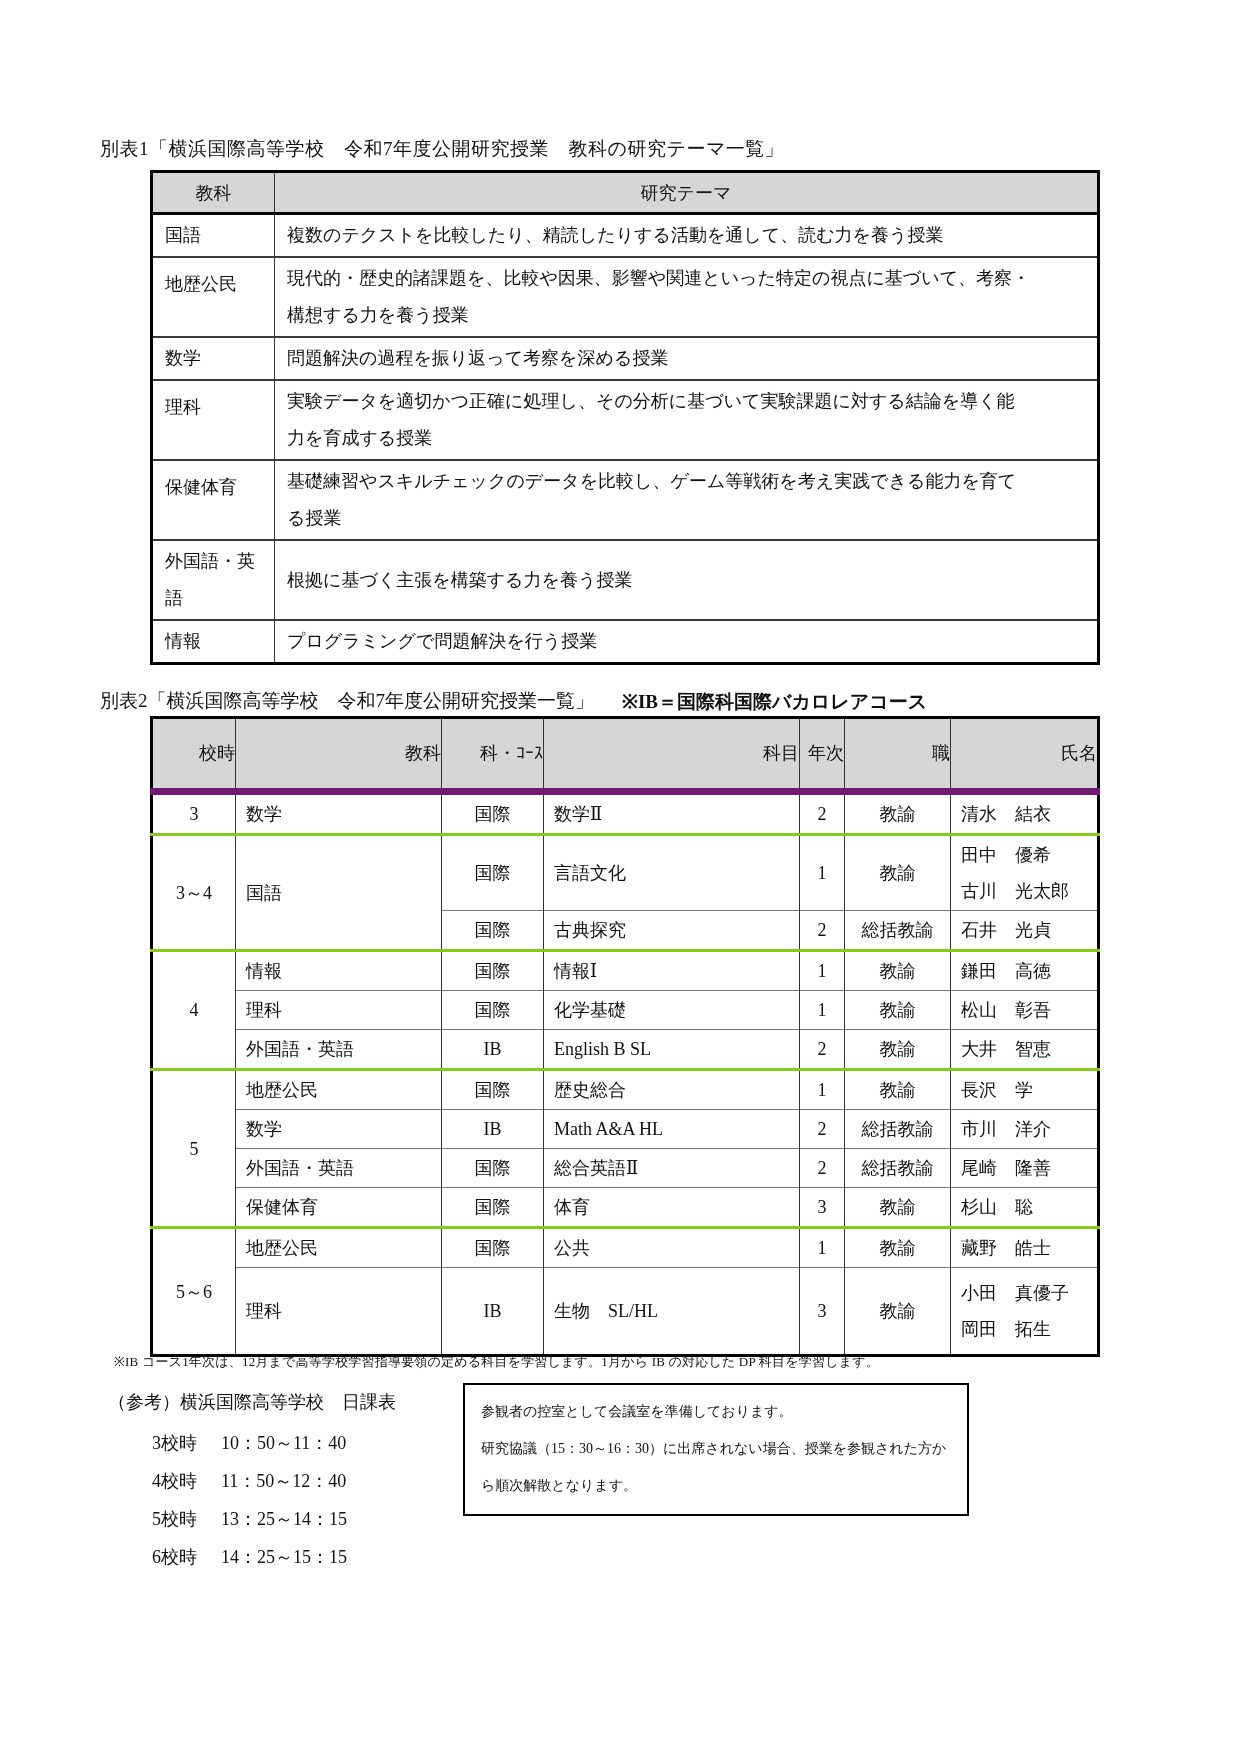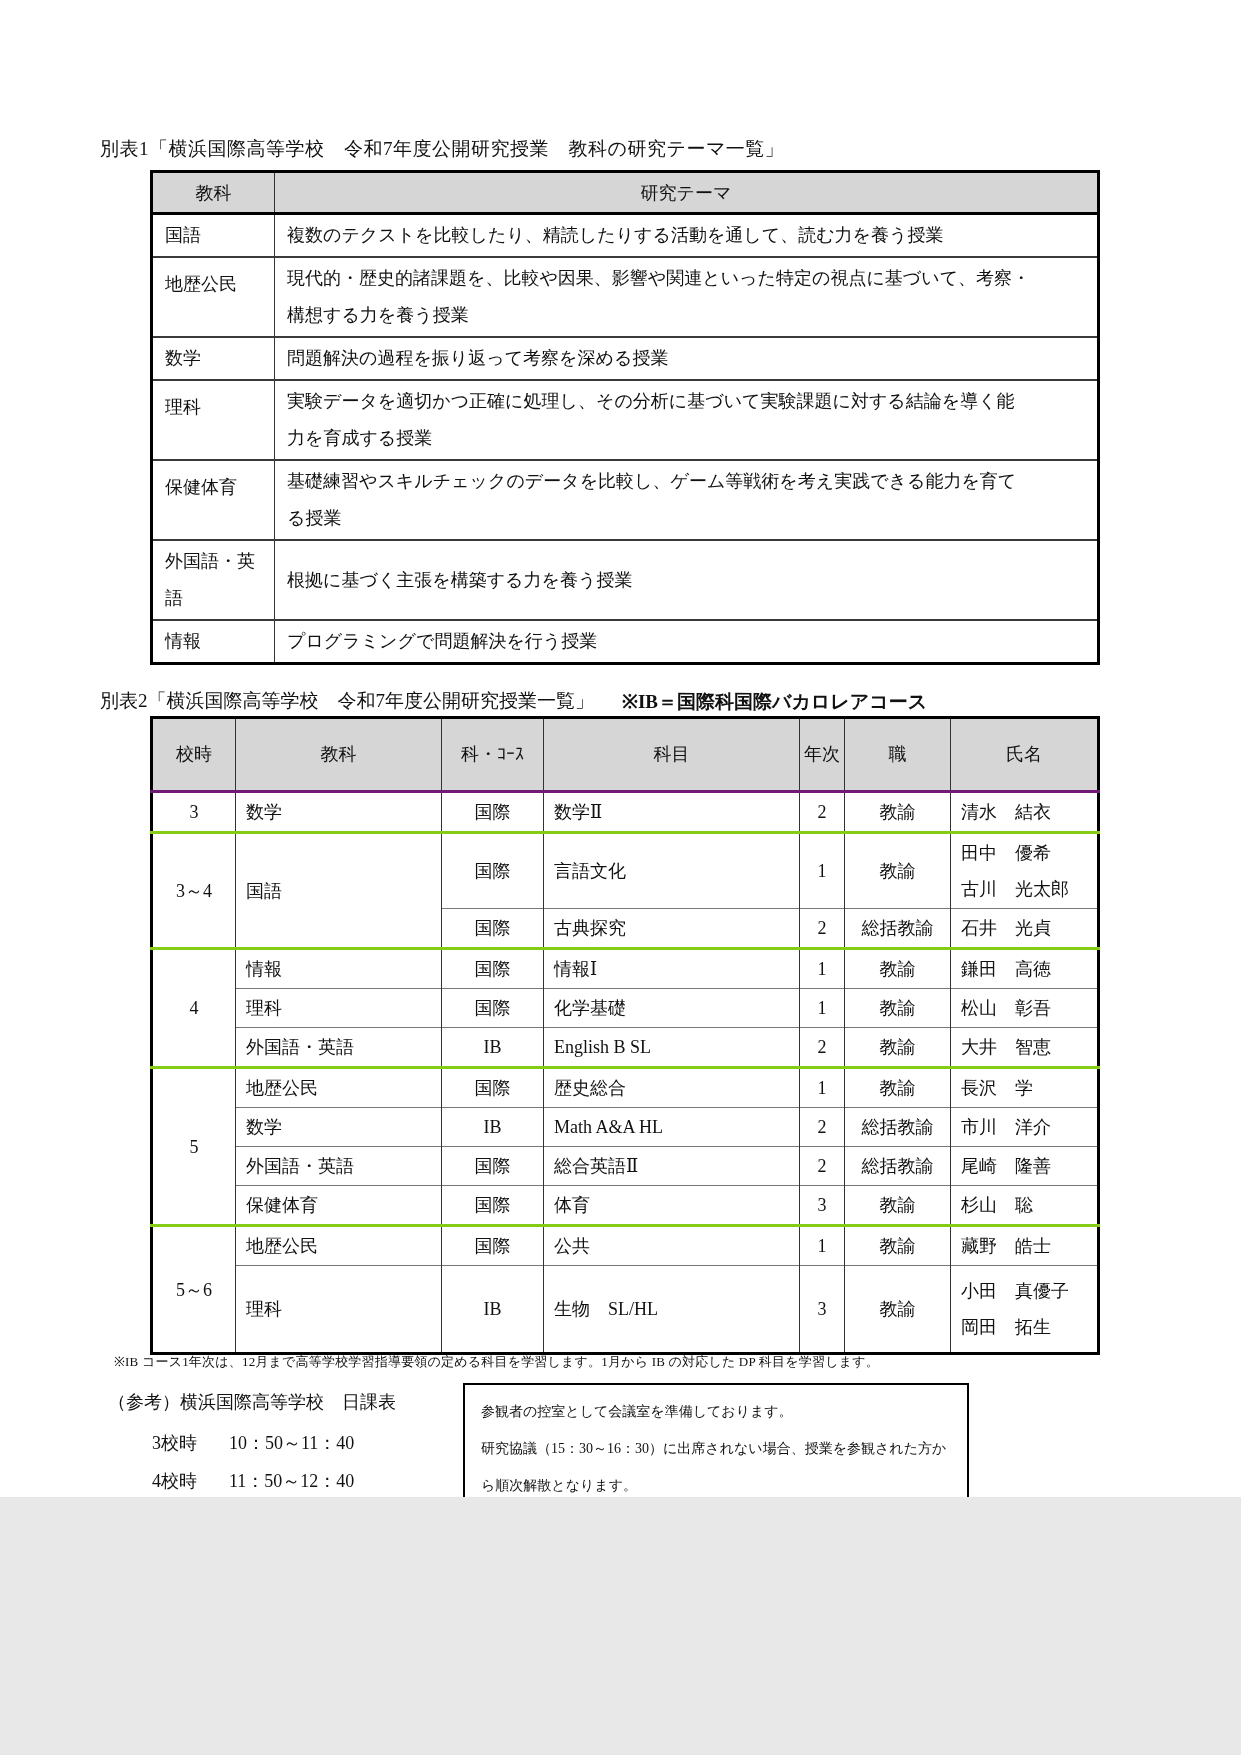--- a/index.html
+++ b/index.html
@@ -1,19 +1,19 @@
 <!DOCTYPE html>
 <html><head>
 <meta charset="utf-8">
 <style>
   * { margin:0; padding:0; box-sizing:border-box; }
   html,body { background:#e8e8e8; }
   .page {
     position:relative;
-    width:1241px; height:1497px;
+    width:1241px; height:1755px;
     margin:0 auto;
     background:#ffffff;
     font-family:"Liberation Serif","DejaVu Serif",serif;
     color:#111;
   }
   .doc-title { position:absolute; left:100px; font-size:19px; letter-spacing:0.5px; }
   #title1 { top:136px; }
   #title2-row { top:688px; left:100px; position:absolute; font-size:19px; display:flex; }
   #title2-note { margin-left:28px;font-weight:bold; }
 
@@ -31,39 +31,39 @@
   }
   #table1 tr { height:40px; }
   #table1 tr.tall { height:78px; }
   #table1 .col-subj { border-right:1px solid #333; }
   #table1 td.theme { white-space:pre-line; }
 
   
   #table2 { position:absolute; left:150px; top:716px; width:947px; border:3px solid #000; }
   #table2 th {
     background:#d6d6d6; font-weight:normal; font-size:18px;
-    border-bottom:3px solid #701a75; border-left:1px solid #333;
-    height:74px; text-align:center; line-height:1.5; vertical-align:middle;
+    border-bottom:7px solid #701a75; border-left:1px solid #333;
+    height:74px; text-align:right; line-height:1.5; vertical-align:middle;
   }
   #table2 td {
     font-size:18px; border-top:1px solid #777; border-left:1px solid #333;
     vertical-align:middle; line-height:36px; padding:1px 10px;
   }
   #table2 tr { height:38px; }
   #table2 tr.tall { height:76px; }
   #table2 tr.tall2 { height:88px; }
   #table2 tr.grp td { border-top:3px solid #84cc16; }
   #table2 td.c { text-align:center; padding:1px 2px; }
   #table2 td.name, #table2 td.subj2 { white-space:pre-line; }
 
   
   #footnote { position:absolute; left:114px; top:1352px; font-size:13px; letter-spacing:0.2px;font-family:Liberation Serif, serif; }
   #ref-title { position:absolute; left:108px; top:1390px; font-size:18px; }
   #schedule { position:absolute; left:152px; top:1424px; font-size:18px; }
-  #schedule .sched-item { display:flex; gap:32px; line-height:38px; }
+  #schedule .sched-item { display:flex; gap:24px; line-height:38px; }
   #notice-box {
     position:absolute; left:463px; top:1383px; width:506px;
     border:2px solid #000; padding:8px 16px 10px 16px;
   }
   #notice-box p { font-size:14px; line-height:37px; }
 </style>
 </head>
 <body>
 
 <div class="page">

